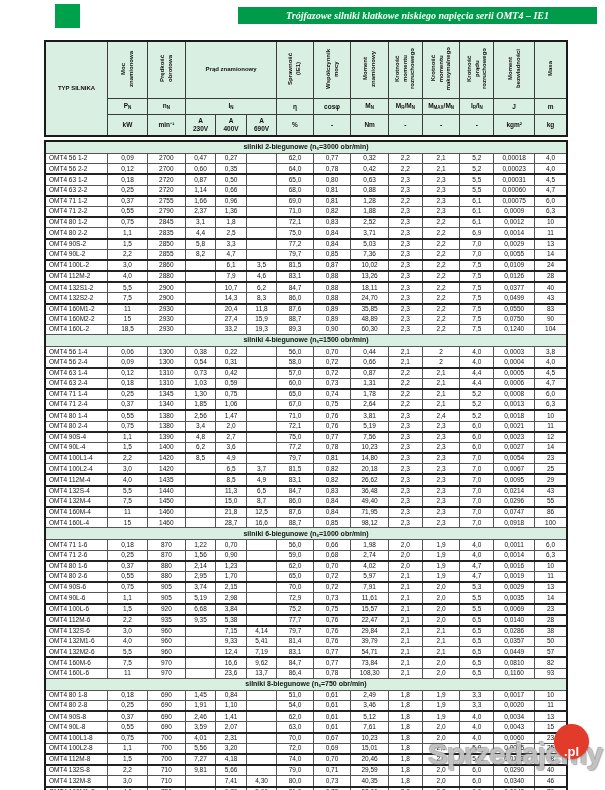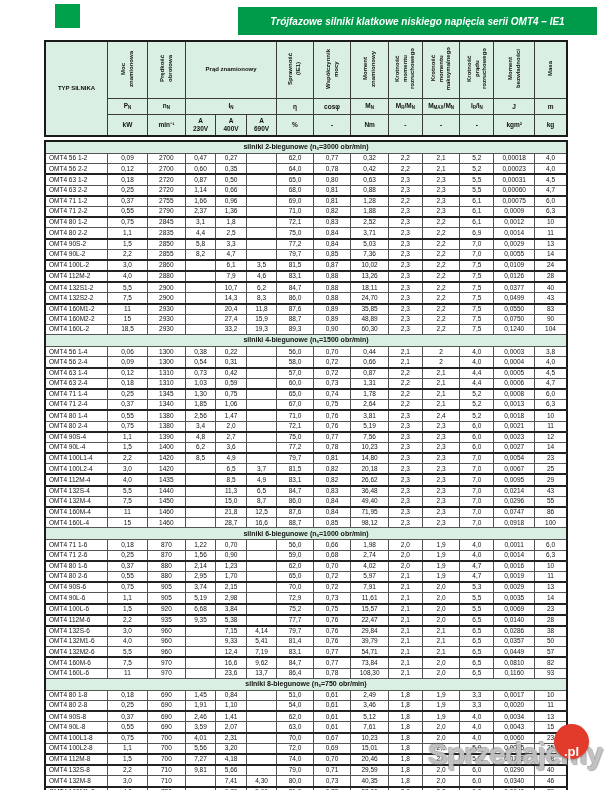--- a/index.html
+++ b/index.html
@@ -8,22 +8,22 @@
     background:#ffffff;color:#111;
     font-family:"Liberation Sans", sans-serif;
   }
   
   .topbar{position:relative;height:38px;}
   .logo-square{position:absolute;left:55px;top:4px;width:25px;height:24px;background:#00a14b;}
   .brand{position:absolute;left:92px;top:6px;display:flex;align-items:center;color:#1b2a5e;}
   .o-icon{display:inline-block;margin-right:1px;line-height:0;}
   .brand-main{font-size:17px;font-weight:bold;font-style:italic;letter-spacing:-0.5px;}
   .brand-sub{font-size:8.5px;font-weight:bold;margin-left:4px;letter-spacing:0.5px;margin-top:5px;}
-  .banner{position:absolute;left:238px;top:7px;width:359px;height:28px;background:#009b4a;
-          display:flex;align-items:center;justify-content:center;}
+  .banner{position:absolute;left:238px;top:7px;width:359px;height:17px;background:#009b4a;
+          display:flex;align-items:center;justify-content:center;font-family:Liberation Serif, serif;}
   .banner span{color:#fff;font-size:10px;font-weight:bold;font-style:italic;white-space:nowrap;}
   
   table{border-collapse:collapse;table-layout:fixed;margin-left:44px;width:524px;}
   .spec-header{margin-top:2px;border:2px solid #1a1a1a;}
   .spec-header td{
     border:1px solid #3a3a3a;background:#d9efe1;text-align:center;vertical-align:middle;
     font-size:6px;font-weight:bold;padding:0;line-height:1.2;
   }
   .spec-header .name-row td{height:56px;}
   .spec-header .sym-row td{height:15px;font-size:6.5px;}

